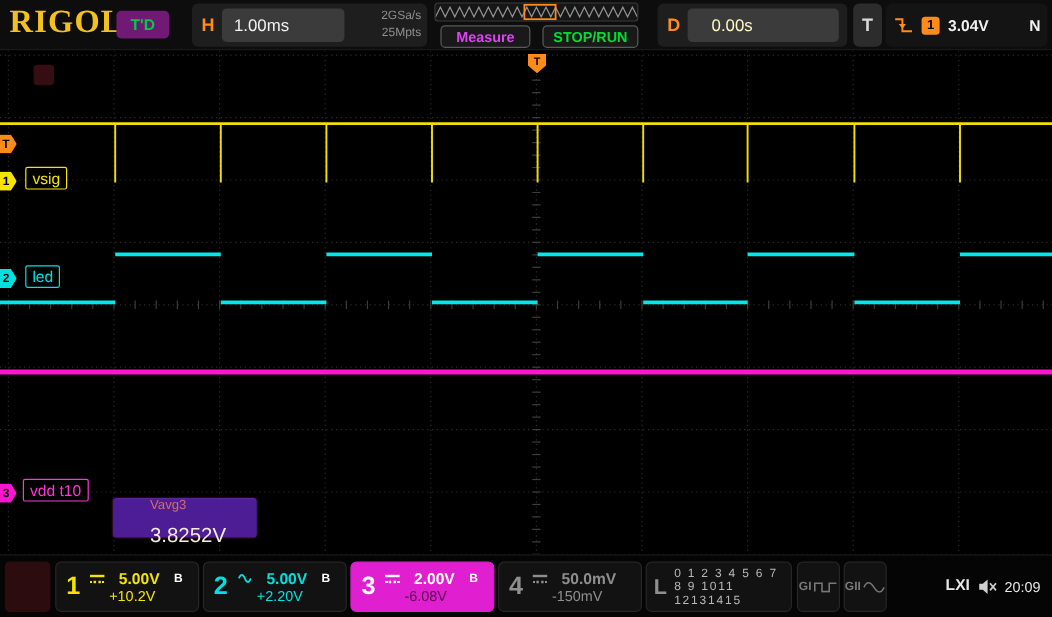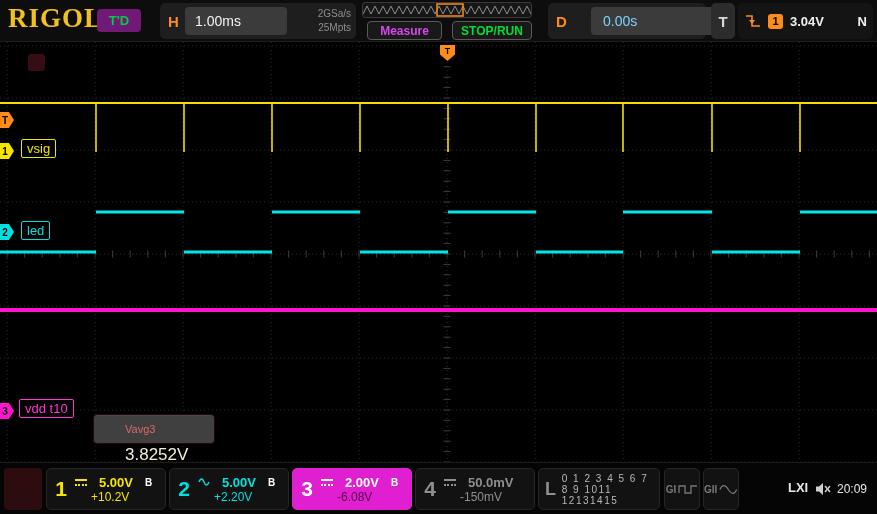--- a/index.html
+++ b/index.html
@@ -15,21 +15,21 @@
   .orange-letter{color:#ff8c1a;font-weight:bold;font-size:15px}
   .h-label{position:absolute;left:8px;top:10px}
   .tb-box{position:absolute;left:25px;top:4px;width:102px;height:28px;background:#3b3b3b;border-radius:4px;color:#f2f2f2;font-size:14px;display:flex;align-items:center;padding-left:10px}
   .rates{position:absolute;right:5px;top:4px;text-align:right;color:#8f8f8f;font-size:10px;line-height:14px}
   .memstrip{position:absolute;left:362px;top:2px;width:170px;height:16px;background:#161616;border:1px solid #3a3a3a;border-radius:3px}
   .topbtn{position:absolute;top:21px;height:19px;background:#191919;border:1px solid #5a5a5a;border-radius:4px;font-size:12px;font-weight:bold;display:flex;align-items:center;justify-content:center}
   .measure-btn{left:367px;width:75px;color:#d946ef}
   .run-btn{left:452px;width:80px;color:#00dd33}
   .d-panel{position:absolute;left:548px;top:3px;width:158px;height:36px;background:#1e1e1e;border-radius:5px}
   .d-label{position:absolute;left:8px;top:10px}
-  .delay-box{position:absolute;left:43px;top:4px;width:126px;height:28px;background:#3b3b3b;border-radius:4px;color:#7dd3fc;font-size:14px;display:flex;align-items:center;padding-left:12px}
+  .delay-box{position:absolute;left:25px;top:4px;width:126px;height:28px;background:#3b3b3b;border-radius:4px;color:#fef9c3;font-size:14px;display:flex;align-items:center;padding-left:20px}
   .t-panel{position:absolute;left:711px;top:3px;width:162px;height:36px}
   .t-label-box{position:absolute;left:0;top:0;width:24px;height:36px;background:#2c2c2c;border-radius:5px;color:#d8d8d8;font-weight:bold;font-size:15px;display:flex;align-items:center;justify-content:center}
   .trig-box{position:absolute;left:27px;top:0;width:135px;height:36px;background:#141414;border-radius:5px;display:flex;align-items:center}
   .trig-slope{margin-left:6px;display:flex;align-items:center}
   .trig-src-badge{width:15px;height:15px;background:#ff8c1a;border-radius:3px;color:#000;font-size:11px;font-weight:bold;display:flex;align-items:center;justify-content:center;margin-left:6px}
   .trig-level{color:#f0f0f0;font-size:13px;font-weight:bold;margin-left:7px}
   .trig-mode{color:#f0f0f0;font-size:13px;font-weight:bold;margin-left:auto;margin-right:6px}
 
   
   .scope{position:absolute;left:0;top:42px;width:877px;height:420px;background:#000}
@@ -38,21 +38,21 @@
   .trig-pos{position:absolute;left:440px;top:3px;width:15px;height:16px;background:#ff8c1a;clip-path:polygon(0 0,100% 0,100% 60%,50% 100%,0 60%);color:#000;font-size:9px;font-weight:bold;display:flex;justify-content:center;padding-top:1px}
   .marker{position:absolute;left:0;width:14px;height:16px;color:#000;font-size:10px;font-weight:bold;display:flex;align-items:center;justify-content:center;padding-right:4px;clip-path:polygon(0 0,64% 0,100% 50%,64% 100%,0 100%)}
   .m-t{top:70px;background:#ff8c1a}
   .m-1{top:101px;background:#f5e400}
   .m-2{top:182px;background:#00e0e0}
   .m-3{top:361px;background:#ff14d0}
   .ch-label{position:absolute;background:rgba(0,0,0,.78);border:1px solid;font-size:13px;padding:1px 5px;border-radius:2px}
   .lbl-1{left:21px;top:97px;color:#f5e400}
   .lbl-2{left:21px;top:179px;color:#00e0e0}
   .lbl-3{left:19px;top:357px;color:#ff35d6}
-  .meas-popup{position:absolute;left:93px;top:372px;width:122px;height:30px;background:#404040;border:1px solid #27070a;border-radius:4px;padding:8px 0 0 31px;box-shadow:inset 0 1px 0 rgba(255,255,255,.06)}
+  .meas-popup{position:absolute;left:93px;top:372px;width:122px;height:35px;background:#4c1d95;border:1px solid #27070a;border-radius:4px;padding:0 0 0 31px;box-shadow:inset 0 1px 0 rgba(255,255,255,.06)}
   .meas-name{color:#d96a6a;font-size:11px}
   .meas-value{color:#f2ecd8;font-size:17px;font-weight:normal;margin-top:10px}
 
   
   .bottombar{position:absolute;left:0;top:462px;width:877px;height:52px;background:#050505;border-top:1px solid #1a1a1a}
   .menu-box{position:absolute;left:4px;top:5px;width:38px;height:42px;background:#2d0c10;border-radius:4px}
   .ch-box{position:absolute;top:5px;width:120px;height:42px;background:#121212;border:1px solid #262626;border-radius:5px;display:flex;align-items:center}
   .ch-box .num{width:28px;text-align:center;font-size:21px;font-weight:bold}
   .ch-vals{flex:1;padding-right:4px}
   .row1{display:flex;align-items:center;gap:12px;font-size:13px;font-weight:bold}

